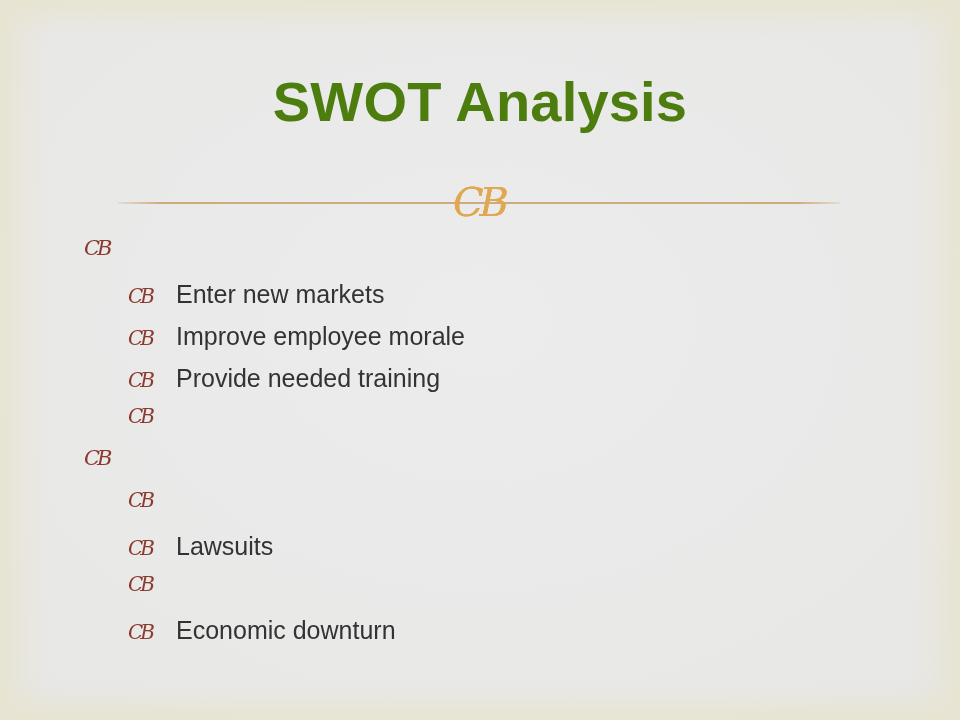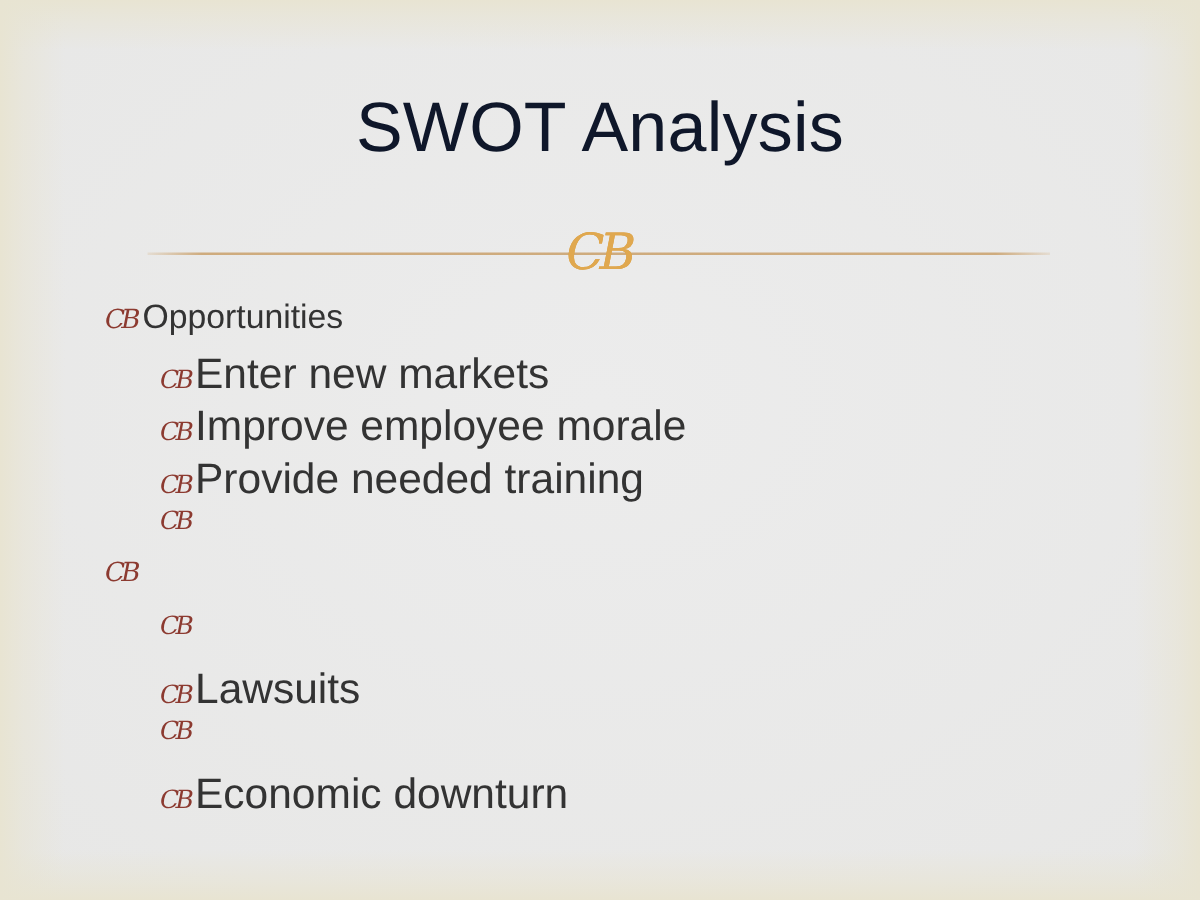--- a/index.html
+++ b/index.html
@@ -48,23 +48,23 @@
     top: 74px;
     width: 960px;
     text-align: center;
   }
 
   #slide-title {
     display: block;
     font-family: "Liberation Sans", sans-serif;
     font-size: 56px;
     line-height: 1;
-    font-weight: 400;
+    font-weight: 700;
     letter-spacing: 0.2px;
-    color: #0f172a;
+    color: #4d7c0f;
     white-space: nowrap;
   }
 
   
   #divider {
     position: absolute;
     left: 118px;
     top: 202px;
     width: 722px;
     height: 2px;
@@ -139,21 +139,21 @@
   }
 
   .bullet-text {
     flex: 0 1 auto;
     font-family: "Liberation Sans", sans-serif;
     color: #333333;
     white-space: nowrap;
   }
 
   .level-1 .bullet-text { font-size: 27px; }
-  .level-2 .bullet-text { font-size: 34px; }
+  .level-2 .bullet-text { font-size: 25px; margin-left: 20px; }
 </style>
 </head>
 <body>
 
 <div id="slide">
 
   <div id="slide-surface"></div>
 
   <div id="title-block">
     <span id="slide-title">SWOT Analysis</span>
@@ -161,21 +161,20 @@
 
   <div id="divider">
     <div id="divider-rule"></div>
     <span id="divider-ornament">CB</span>
   </div>
 
   <div id="body-list">
 
     <div class="bullet-row level-1">
       <span class="bullet-mark">CB</span>
-      <span class="bullet-text">Opportunities</span>
     </div>
 
     <div class="bullet-row level-2">
       <span class="bullet-mark">CB</span>
       <span class="bullet-text">Enter new markets</span>
     </div>
 
     <div class="bullet-row level-2">
       <span class="bullet-mark">CB</span>
       <span class="bullet-text">Improve employee morale</span>

